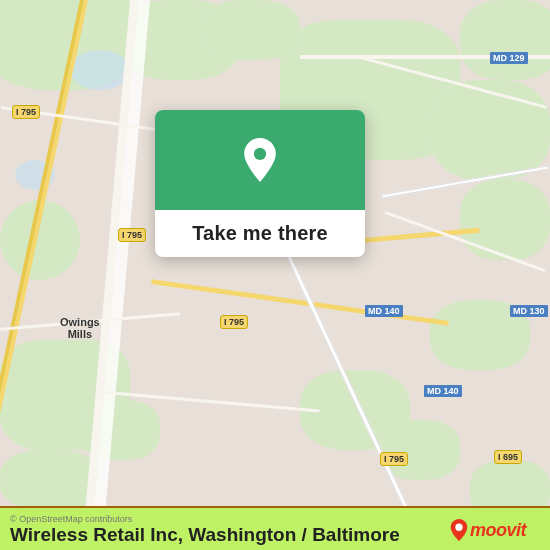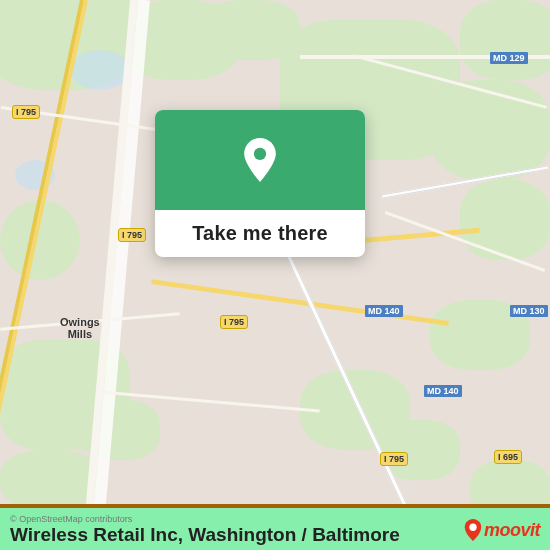--- a/index.html
+++ b/index.html
@@ -118,23 +118,23 @@
       text-align: center;
       letter-spacing: 0.2px;
     }
 
     
     #bottom-bar {
       position: absolute;
       bottom: 0;
       left: 0;
       right: 0;
-      background: #86efac;
-      border-top: 4px solid #a16207;
-      padding: 6px 10px 4px 10px;
+      background: #bef264;
+      border-top: 2px solid #a16207;
+      padding: 6px 24px 4px 10px;
       z-index: 200;
       display: flex;
       align-items: center;
       justify-content: space-between;
     }
 
     #bottom-bar-left {
       display: flex;
       flex-direction: column;
     }

